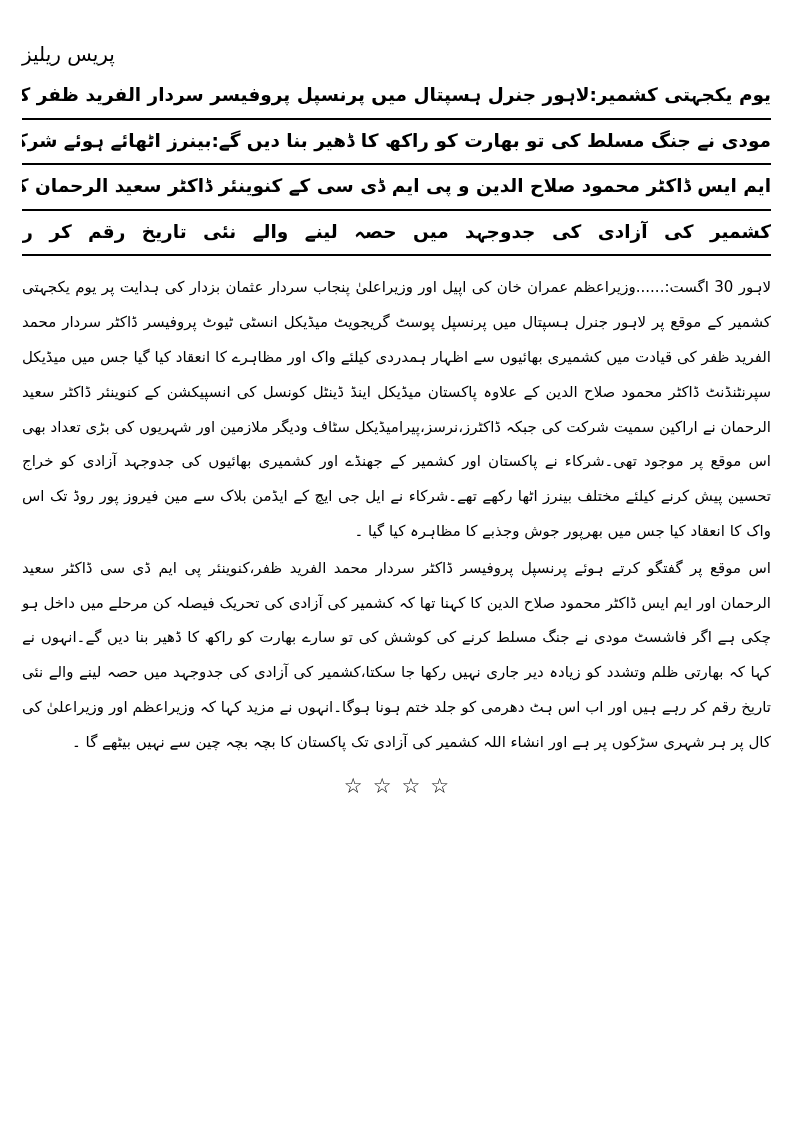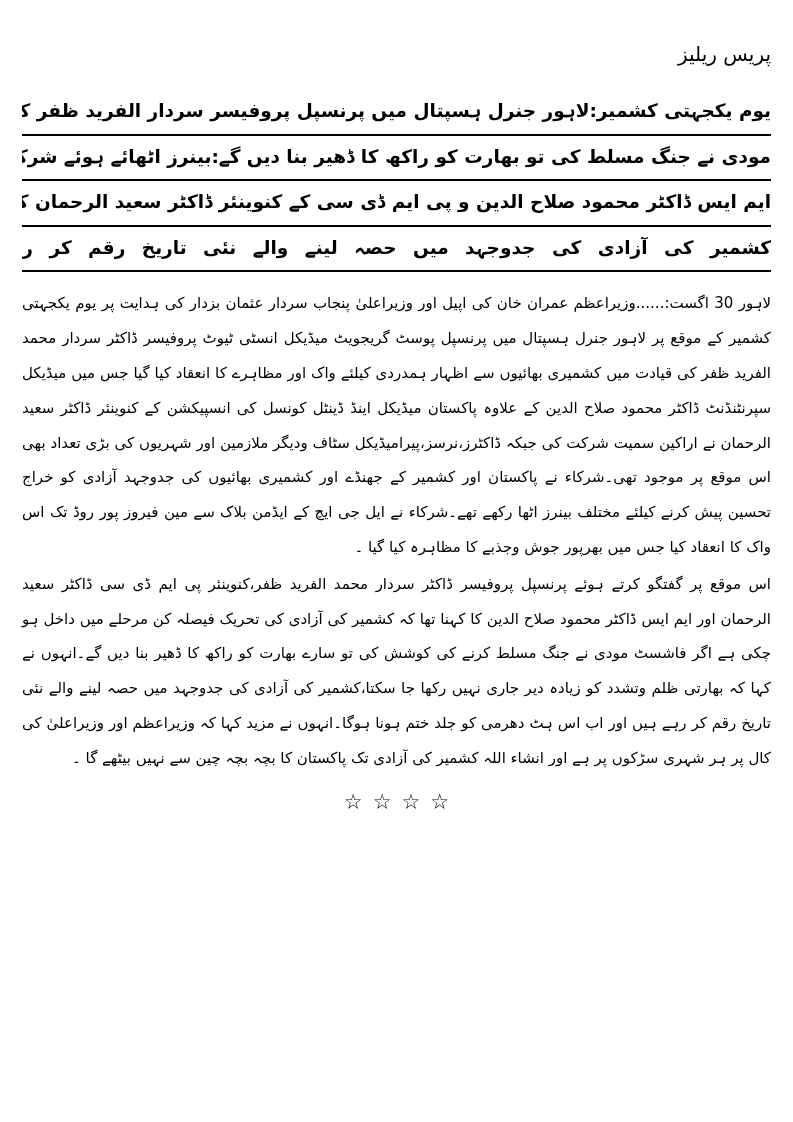--- a/index.html
+++ b/index.html
@@ -13,24 +13,24 @@
     direction: rtl;
     overflow: hidden;
   }
   .page {
     width: 793px;
     height: 1122px;
     padding: 42px 22px 0 22px;
     position: relative;
   }
   .doc-title {
-    text-align: right;
+    text-align: left;
     font-size: 20px;
     font-weight: normal;
-    margin-bottom: 24px;
+    margin-bottom: 8px;
   }
   .headline-block {
     margin-bottom: 14px;
   }
   .headline-line {
     font-weight: bold;
     font-size: 18.5px;
     line-height: 1.6;
     padding: 6px 0 8px 0;
     border-bottom: 2px solid #000;

